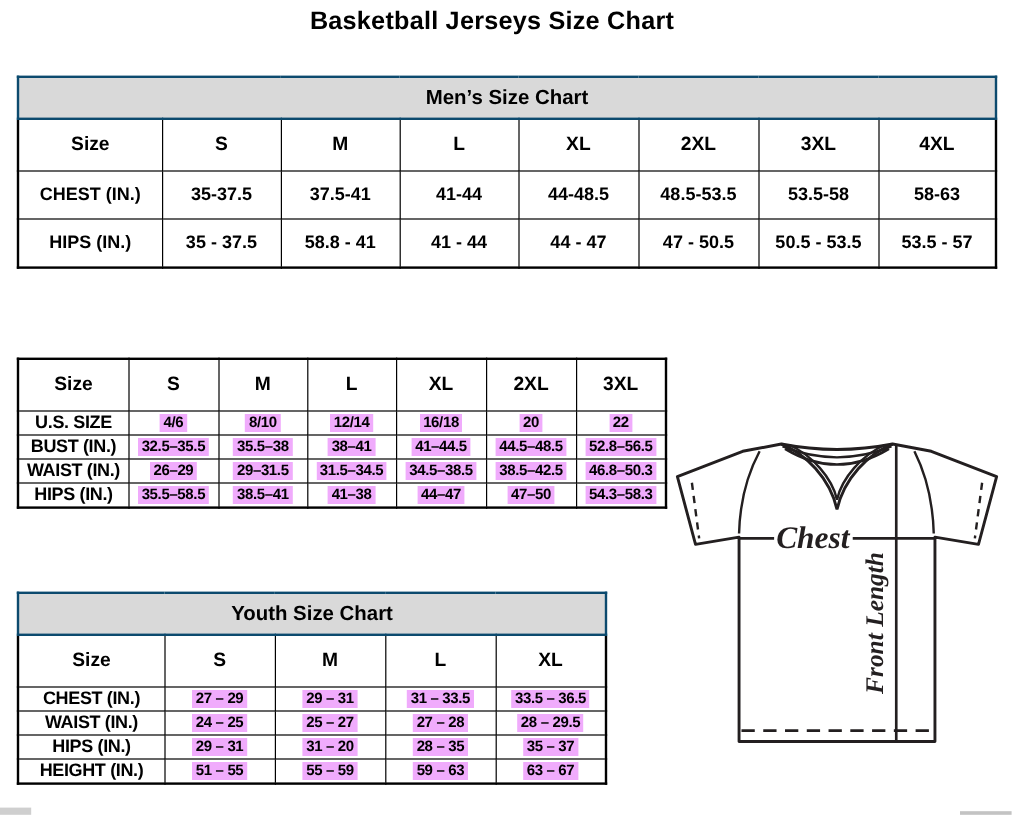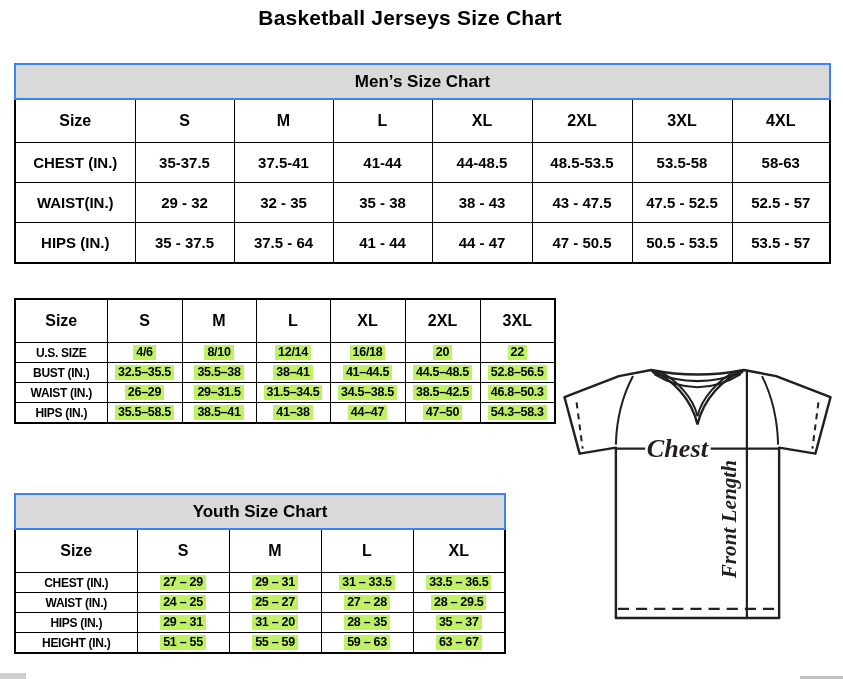--- a/index.html
+++ b/index.html
@@ -19,34 +19,34 @@
   #womens-section{left:14px;top:298px;width:540px;}
   #youth-section{left:14px;top:493px;width:490px;}
 
   table{border-collapse:collapse;table-layout:fixed;width:100%;}
   table, th, td{border:1.5px solid #000;}
   table{border:2px solid #000;}
   th, td{text-align:center;vertical-align:middle;padding:0 2px;overflow:hidden;}
 
   tr.bar th{
     background:var(--header-bg,#d9d9d9);
-    font-size:17px;font-weight:bold;height:33px;border:2px solid #3b82f6;
+    font-size:17px;font-weight:bold;height:33px;border:2px solid #0c4a6e;
   }
   tr.head th{font-weight:bold;}
 
   
   .t-mens tr.head th{height:42px;font-size:16px;}
   .t-mens td{height:39px;font-size:15px;font-weight:bold;}
   .t-mens td.rowlabel{font-size:15px;}
 
   
   .t-cond tr.head th{height:42px;font-size:16px;}
   .t-cond td{height:19px;font-size:12.5px;font-weight:bold;letter-spacing:-0.3px;}
-  .t-cond td.rowlabel{font-size:12px;}
-  .hl{background:#bef264;padding:0 3px;display:inline-block;line-height:15px;}
+  .t-cond td.rowlabel{font-size:15px;}
+  .hl{background:#f0abfc;padding:0 3px;display:inline-block;line-height:15px;}
 
   #jersey{position:absolute;left:558px;top:366px;width:278px;height:262px;}
   #jersey svg{display:block;}
   .shirt-stroke{fill:none;stroke:var(--ink,#231f20);}
 
   .scroll-frag{position:absolute;background:#cfcfcf;}
   #frag-left{left:0;top:673px;width:26px;height:6px;}
   #frag-right{left:800px;top:676px;width:43px;height:3px;background:#c3c3c3;}
 </style>
 </head>
@@ -84,33 +84,23 @@
           <td class="rowlabel">CHEST (IN.)</td>
           <td>35-37.5</td>
           <td>37.5-41</td>
           <td>41-44</td>
           <td>44-48.5</td>
           <td>48.5-53.5</td>
           <td>53.5-58</td>
           <td>58-63</td>
         </tr>
         <tr>
-          <td class="rowlabel">WAIST(IN.)</td>
-          <td>29 - 32</td>
-          <td>32 - 35</td>
-          <td>35 - 38</td>
-          <td>38 - 43</td>
-          <td>43 - 47.5</td>
-          <td>47.5 - 52.5</td>
-          <td>52.5 - 57</td>
-        </tr>
-        <tr>
           <td class="rowlabel">HIPS (IN.)</td>
           <td>35 - 37.5</td>
-          <td>37.5 - 64</td>
+          <td>58.8 - 41</td>
           <td>41 - 44</td>
           <td>44 - 47</td>
           <td>47 - 50.5</td>
           <td>50.5 - 53.5</td>
           <td>53.5 - 57</td>
         </tr>
       </tbody>
     </table>
   </div>
 

